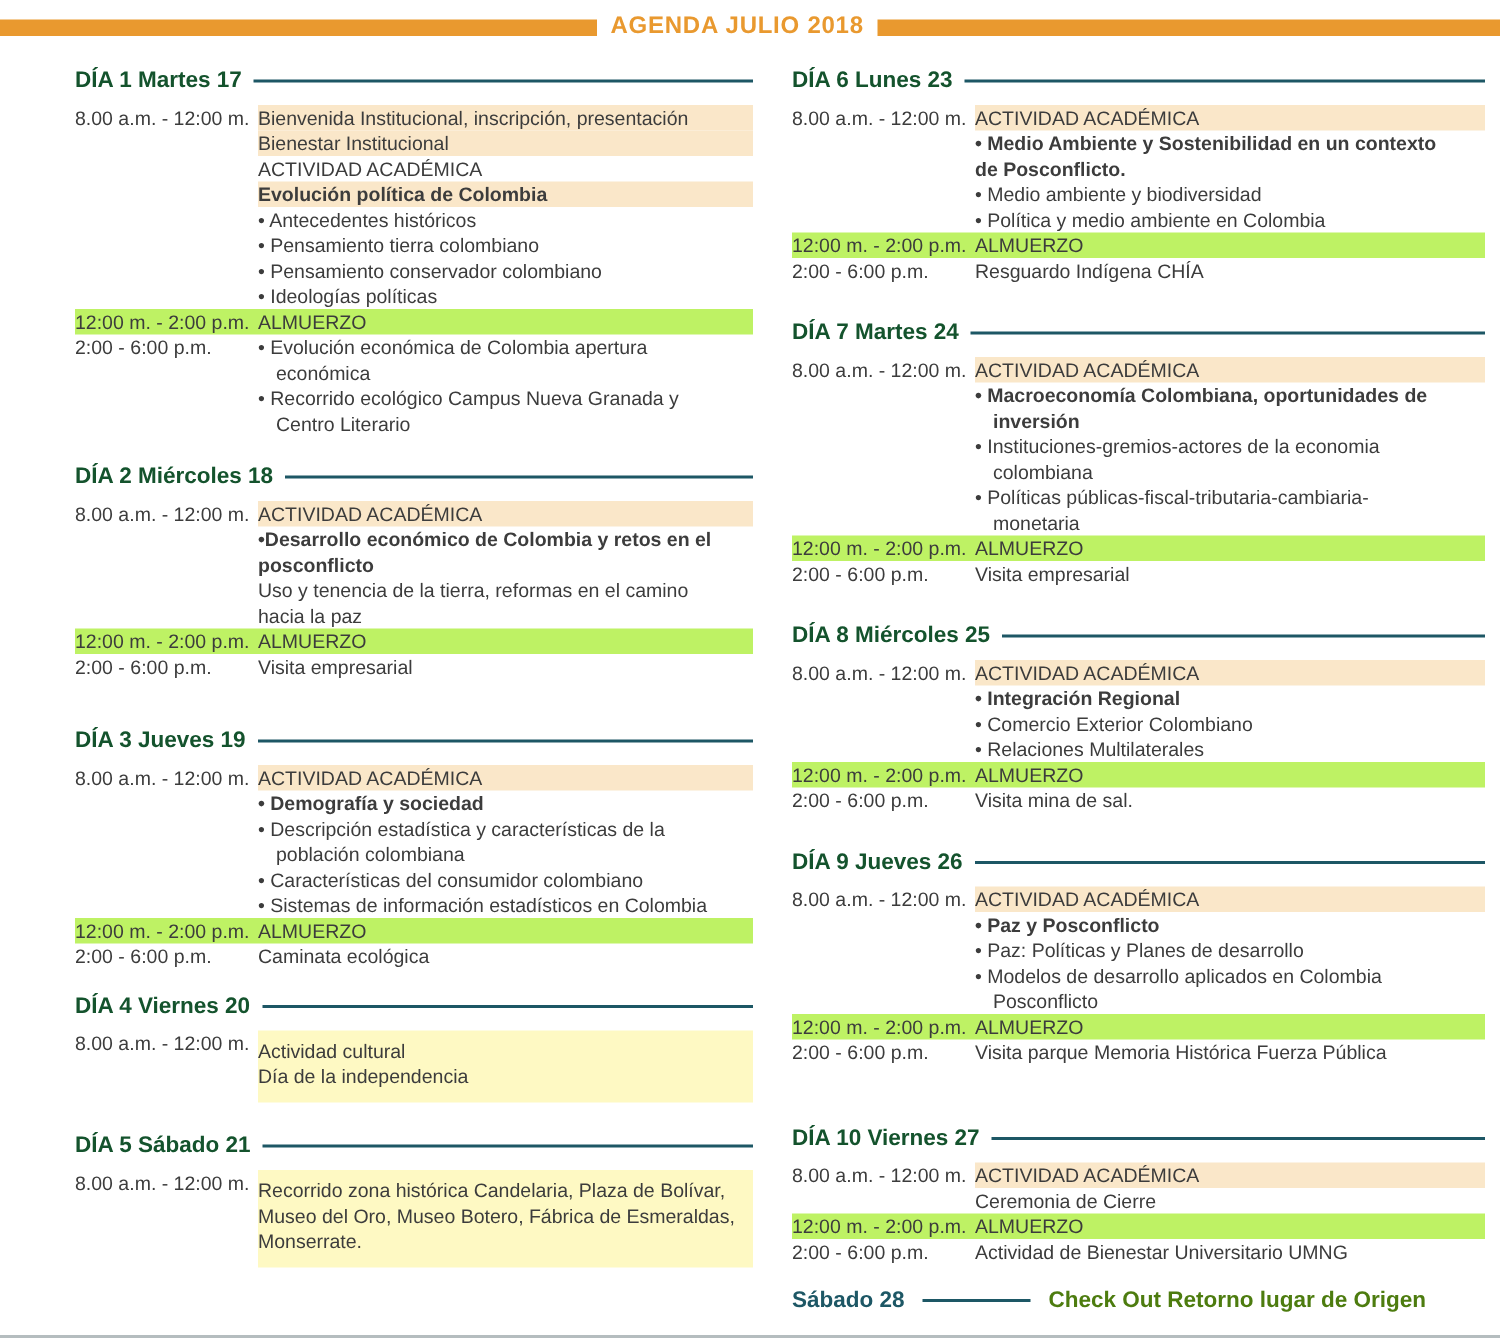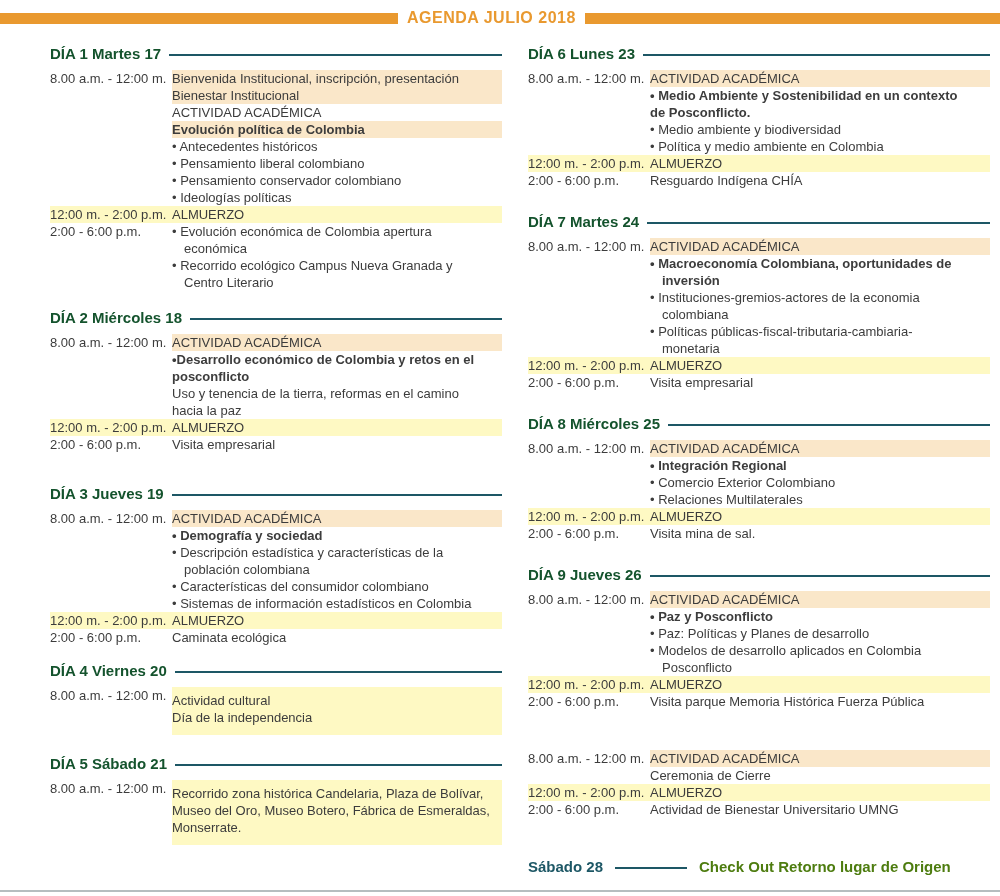--- a/index.html
+++ b/index.html
@@ -38,21 +38,21 @@
   .col-right .day:nth-of-type(3){margin-top:24px;}
   .col-right .day:nth-of-type(4){margin-top:24px;}
   .col-right .day:nth-of-type(5){margin-top:40px;}
   .day-head{display:flex;align-items:baseline;margin-bottom:8px;}
   .day-title{
     font-size:15px;font-weight:bold;color:#14532d;white-space:nowrap;
   }
   .day-rule{flex:1;border-bottom:2px solid #1d5765;margin-left:8px;
     transform:translateY(-3px);}
   .entry{display:flex;align-items:flex-start;}
-  .entry.full{background:#fef9c3;}
+  .entry.full{background:#bef264;}
   .time{
     width:122px;flex-shrink:0;
     font-size:13px;line-height:17px;white-space:nowrap;
   }
   .content{flex:1;min-width:0;}
   .content.block{background:#fef9c3;padding:5px 0 9px 0;}
   .line{font-size:13px;line-height:17px;white-space:nowrap;}
   .line.h{background:#fae7c9;}
   .line.b{font-weight:bold;}
   .line.ind{padding-left:12px;}
@@ -86,21 +86,21 @@
         <span class="day-rule"></span>
       </div>
       <div class="entry">
         <div class="time">8.00 a.m. - 12:00 m.</div>
         <div class="content">
           <div class="line h">Bienvenida Institucional, inscripción, presentación</div>
           <div class="line h">Bienestar Institucional</div>
           <div class="line">ACTIVIDAD ACADÉMICA</div>
           <div class="line h b">Evolución política de Colombia</div>
           <div class="line">• Antecedentes históricos</div>
-          <div class="line">• Pensamiento liberal colombiano</div>
+          <div class="line">• Pensamiento tierra colombiano</div>
           <div class="line">• Pensamiento conservador colombiano</div>
           <div class="line">• Ideologías políticas</div>
         </div>
       </div>
       <div class="entry full">
         <div class="time">12:00 m. - 2:00 p.m.</div>
         <div class="content">
           <div class="line">ALMUERZO</div>
         </div>
       </div>
@@ -307,20 +307,24 @@
         </div>
       </div>
       <div class="entry">
         <div class="time">2:00 - 6:00 p.m.</div>
         <div class="content">
           <div class="line">Visita parque Memoria Histórica Fuerza Pública</div>
         </div>
       </div>
     </div>
     <div class="day">
+      <div class="day-head">
+        <span class="day-title">DÍA 10 Viernes 27</span>
+        <span class="day-rule"></span>
+      </div>
       <div class="entry">
         <div class="time">8.00 a.m. - 12:00 m.</div>
         <div class="content">
           <div class="line h">ACTIVIDAD ACADÉMICA</div>
           <div class="line">Ceremonia de Cierre</div>
         </div>
       </div>
       <div class="entry full">
         <div class="time">12:00 m. - 2:00 p.m.</div>
         <div class="content">

